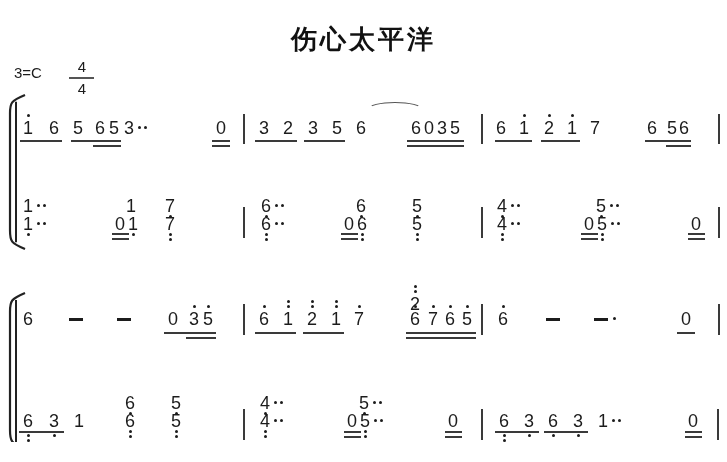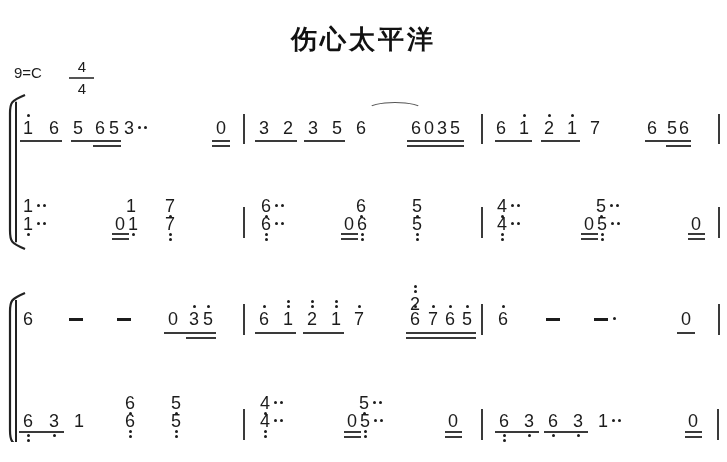--- a/index.html
+++ b/index.html
@@ -19,21 +19,21 @@
   .dash{position:absolute;height:2.5px;background:#1c1c1c;}
   .slur{position:absolute;border:1.5px solid transparent;border-top-color:#555;
         border-radius:50%;box-sizing:border-box;}
   .brace{position:absolute;}
 </style>
 </head>
 <body>
 
 <div id="page">
   <div id="score-title">伤心太平洋</div>
-  <div id="key-sig">9=C</div>
+  <div id="key-sig">3=C</div>
   <div class="ts-num" style="top:58px">4</div>
   <div id="ts-line"></div>
   <div class="ts-num" style="top:80px">4</div>
   <div id="score">
       <div class="note" style="left: 28px; top: 119px;">1</div>
       <div class="dot" style="left: 26.5px; top: 114px;"></div>
       <div class="note" style="left: 54px; top: 119px;">6</div>
       <div class="note" style="left: 78px; top: 119px;">5</div>
       <div class="note" style="left: 100px; top: 119px;">6</div>
       <div class="note" style="left: 114px; top: 119px;">5</div>

